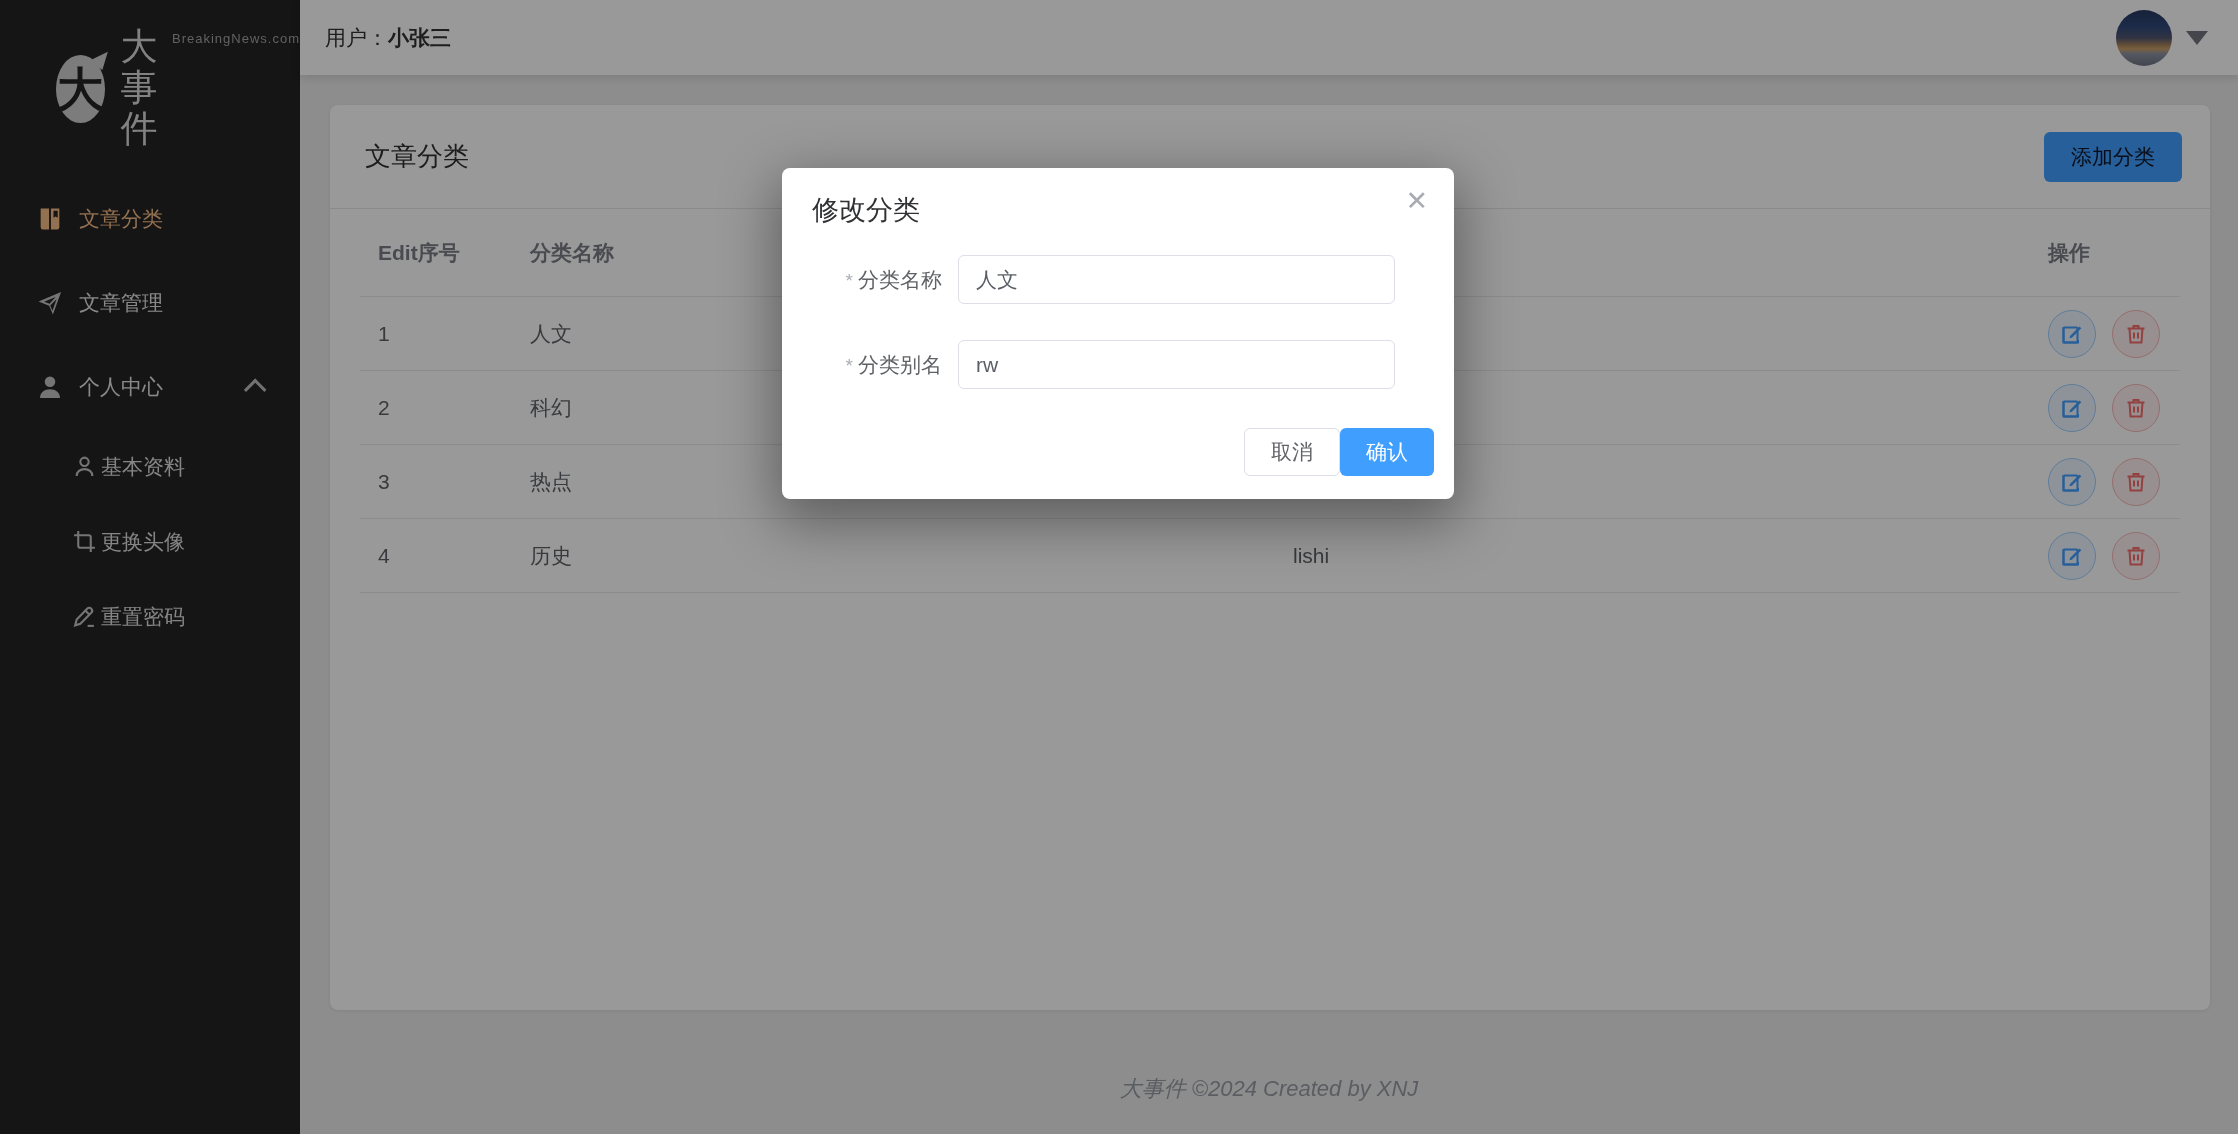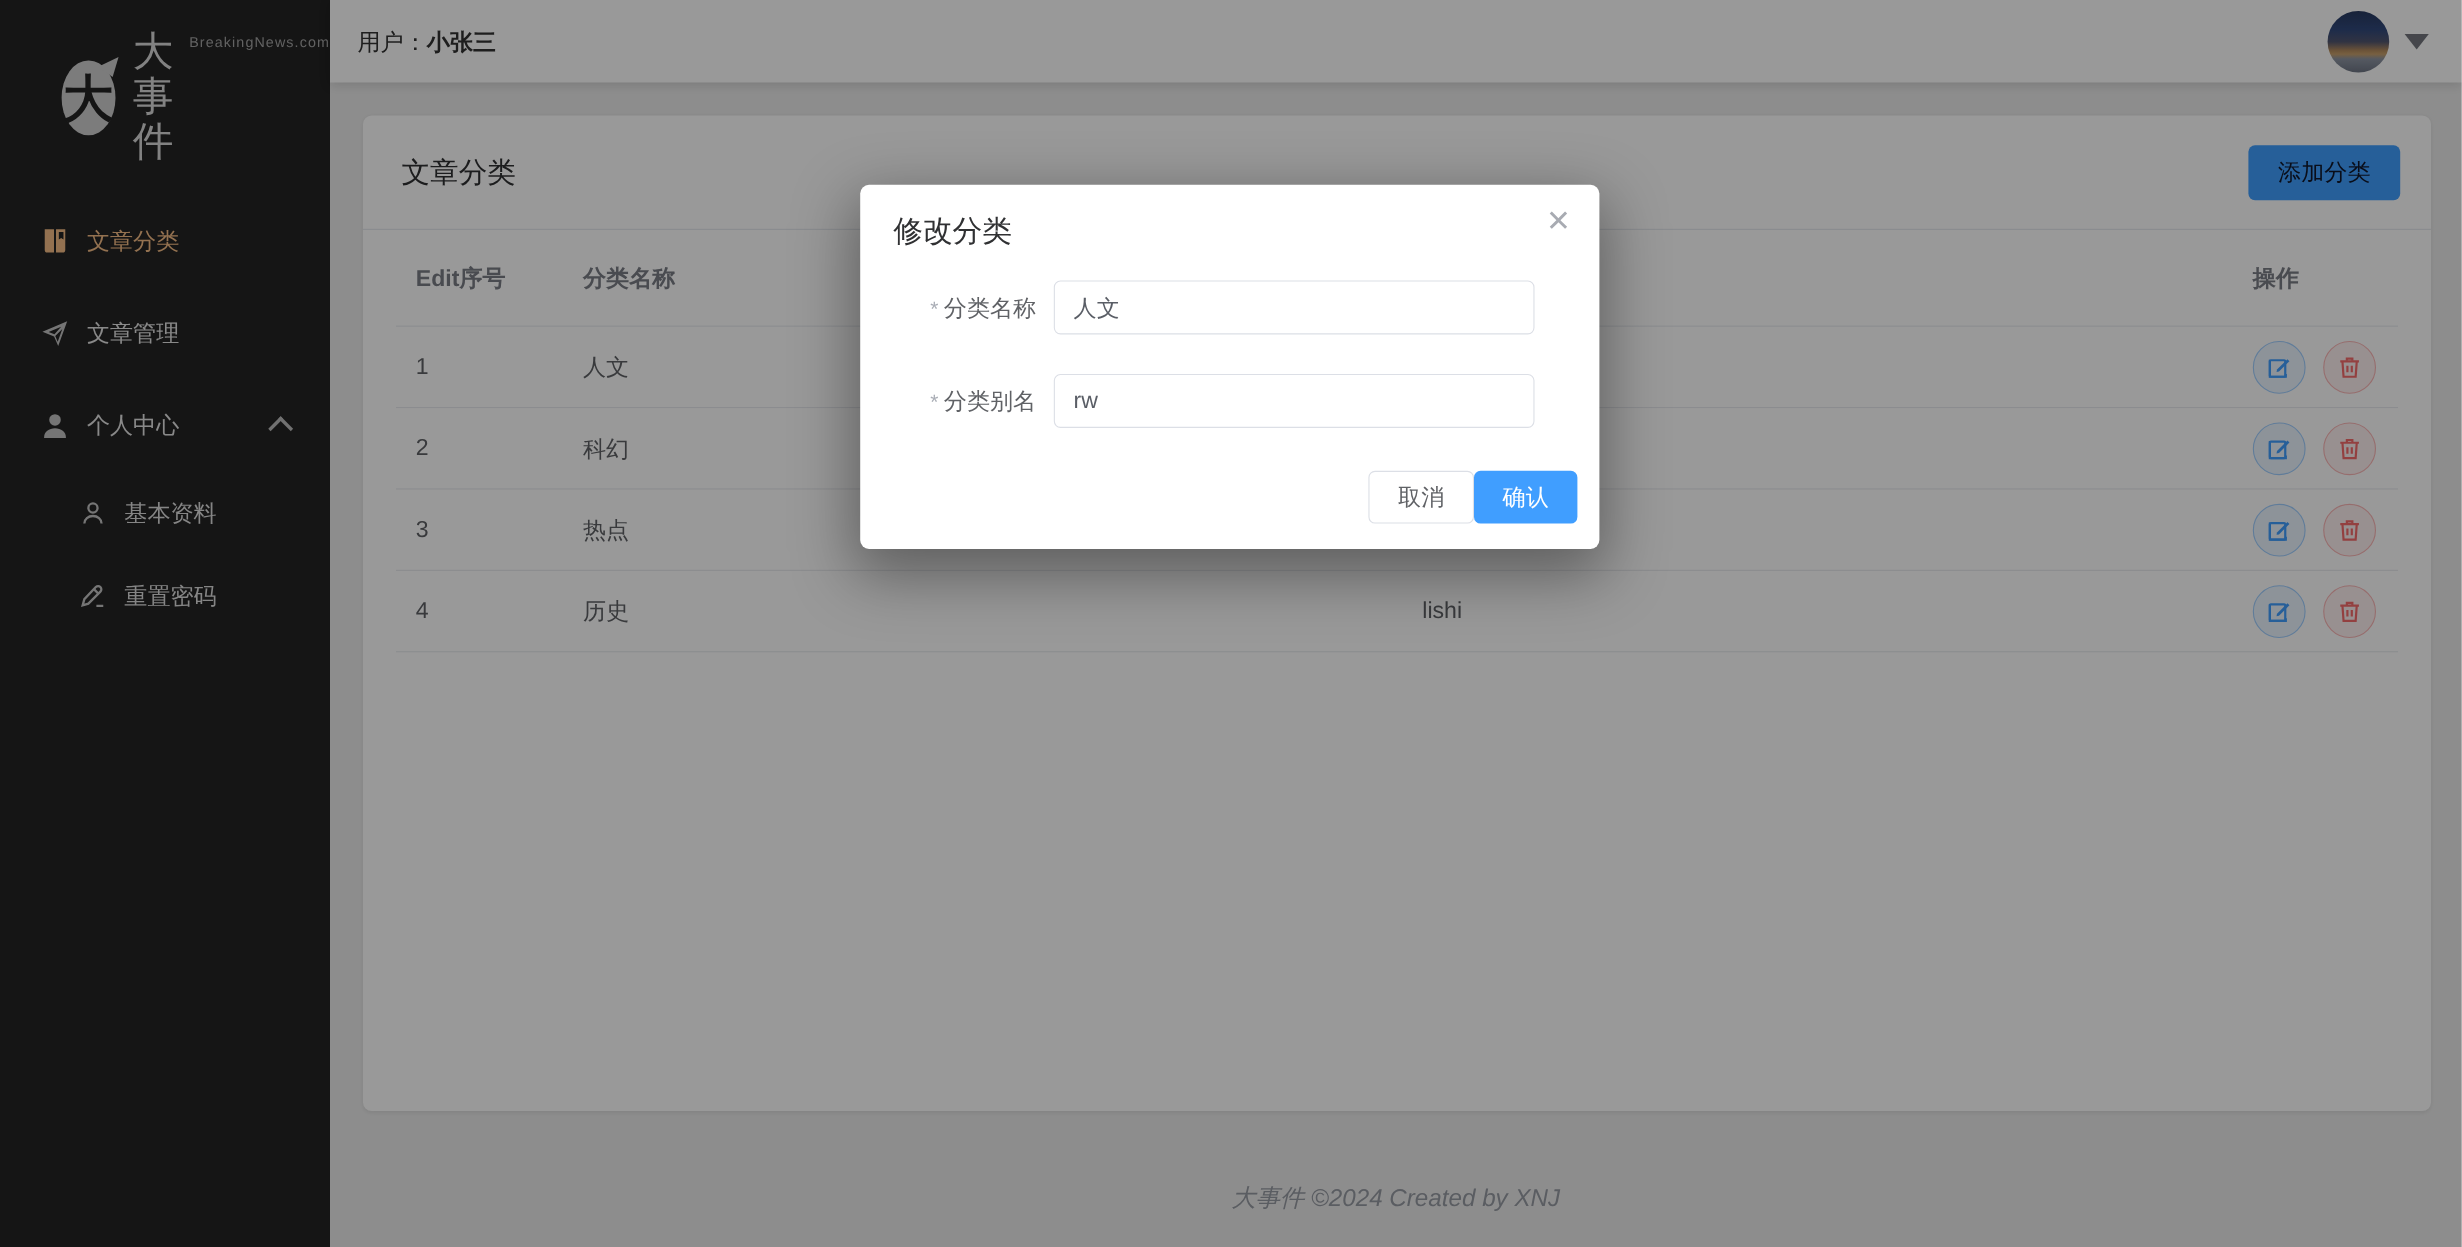--- a/index.html
+++ b/index.html
@@ -17,21 +17,21 @@
   .logo-text { display:flex; }
   .logo-title { font-family:"DejaVu Serif","Liberation Serif",serif; font-size:37px; color:#d9d9d9; letter-spacing:4px; line-height:1.1; }
   .logo-sub { font-size:13px; color:#a3a3a3; letter-spacing:1px; margin-top:4px; }
 
   .menu { display:flex; flex-direction:column; }
   .menu-item { height:84px; display:flex; align-items:center; padding-left:36px; gap:15px; color:#e4e4e4; cursor:pointer; }
   .menu-item .mi-icon { width:28px; height:28px; flex:0 0 28px; color:#c4c4c4; }
   .menu-item.active { color:#f5bd86; }
   .menu-item.active .mi-icon { color:#f5bd86; }
   .menu-item .chev { margin-left:auto; margin-right:34px; width:16px; height:16px; border-left:3px solid #bdbdbd; border-top:3px solid #bdbdbd; transform:rotate(45deg) translateY(4px); }
-  .submenu-item { height:75px; display:flex; align-items:center; padding-left:72px; gap:16px; color:#dedede; cursor:pointer; }
+  .submenu-item { height:75px; display:flex; align-items:center; padding-left:72px; gap:4px; color:#dedede; cursor:pointer; }
   .submenu-item .mi-icon { width:25px; height:25px; flex:0 0 25px; color:#c4c4c4; }
 
   
   .main { flex:1; display:flex; flex-direction:column; }
   .topbar { height:86px; background:#ffffff; box-shadow:0 2px 10px rgba(0,0,0,0.14); display:flex; align-items:center; justify-content:space-between; padding:0 30px 0 25px; position:relative; z-index:1; }
   .user-line { font-size:21px; color:#333333; }
   .user-line b { font-weight:bold; }
   .topbar-right { display:flex; align-items:center; gap:14px; }
   .avatar { width:56px; height:56px; border-radius:50%; background:linear-gradient(180deg,#27395f 0%,#31497c 30%,#51566f 50%,#b28a5e 64%,#c8a06b 70%,#8d94a2 78%,#6e7583 100%); }
   .caret-down { width:0; height:0; border-left:11px solid transparent; border-right:11px solid transparent; border-top:14px solid #73767d; }
@@ -120,20 +120,29 @@
       <div class="submenu-item">
         <span class="mi-icon">
           <svg viewBox="0 0 24 24" fill="none" stroke="currentColor" stroke-width="2">
               <circle cx="12" cy="7.5" r="4"></circle>
               <path d="M4.5 21c0-4 3.4-6.5 7.5-6.5s7.5 2.5 7.5 6.5"></path>
             </svg>
         </span>
         <span>基本资料</span>
       </div>
 
+      <div class="submenu-item">
+        <span class="mi-icon">
+          <svg viewBox="0 0 24 24" fill="none" stroke="currentColor" stroke-width="2">
+              <path d="M6 2v14a2 2 0 0 0 2 2h14"></path>
+              <path d="M2 6h14a2 2 0 0 1 2 2v14"></path>
+            </svg>
+        </span>
+        <span>更换头像</span>
+      </div>
 
       <div class="submenu-item">
         <span class="mi-icon">
           <svg viewBox="0 0 24 24" fill="none" stroke="currentColor" stroke-width="2">
               <path d="M14.5 4.5a2.8 2.8 0 0 1 4 4L8 19l-5 1.5L4.5 15 14.5 4.5z"></path>
               <path d="M13 6.5l4 4"></path>
               <path d="M15 21h6"></path>
             </svg>
         </span>
         <span>重置密码</span>

